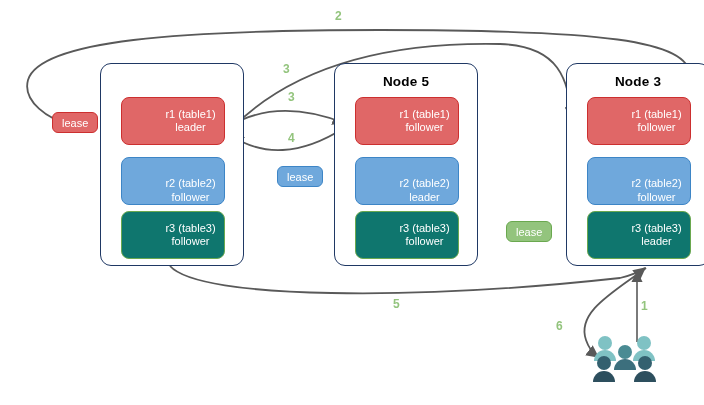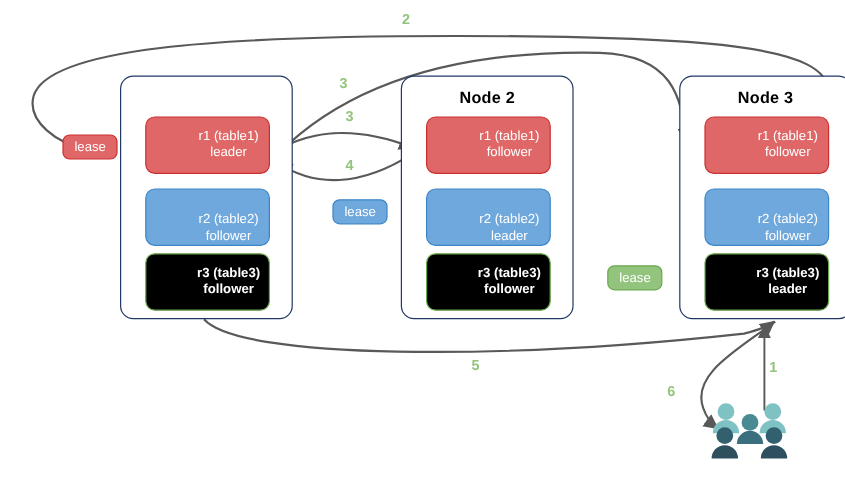--- a/index.html
+++ b/index.html
@@ -42,21 +42,21 @@
     align-items:center;
     justify-content:center;
     color:#ffffff;
     font-size:11px;
     line-height:13.5px;
     text-align:center;
   }
   .replica .l1,.replica .l2{display:block;white-space:nowrap;padding-left:35px;}
   .rep-red{background:#e06767;border:1.6px solid #cc2f2f;}
   .rep-blue{background:#6fa8dc;border:1.6px solid #3d85c6;justify-content:flex-end;}
-  .rep-green{background:#000000;border:1.6px solid #6aa84f;font-weight:bold;}
+  .rep-green{background:#0f766e;border:1.6px solid #6aa84f;}
 
   .lease{
     position:absolute;
     border-radius:6px;
     box-sizing:border-box;
     display:flex;align-items:center;justify-content:center;
     color:#ffffff;
     font-size:11px;
     height:21px;
     padding:0 9px;
@@ -128,21 +128,21 @@
       <span class="l1">r2 (table2)</span>
       <span class="l2">follower</span>
     </div>
     <div class="replica rep-green" style="top:147px;">
       <span class="l1">r3 (table3)</span>
       <span class="l2">follower</span>
     </div>
   </div>
 
   <div class="node" style="left:334px;top:63px;width:144px;height:203px;">
-    <div class="node-title">Node 2</div>
+    <div class="node-title">Node 5</div>
     <div class="replica rep-red" style="top:33px;">
       <span class="l1">r1 (table1)</span>
       <span class="l2">follower</span>
     </div>
     <div class="replica rep-blue" style="top:93px;">
       <span class="l1">r2 (table2)</span>
       <span class="l2">leader</span>
     </div>
     <div class="replica rep-green" style="top:147px;">
       <span class="l1">r3 (table3)</span>

